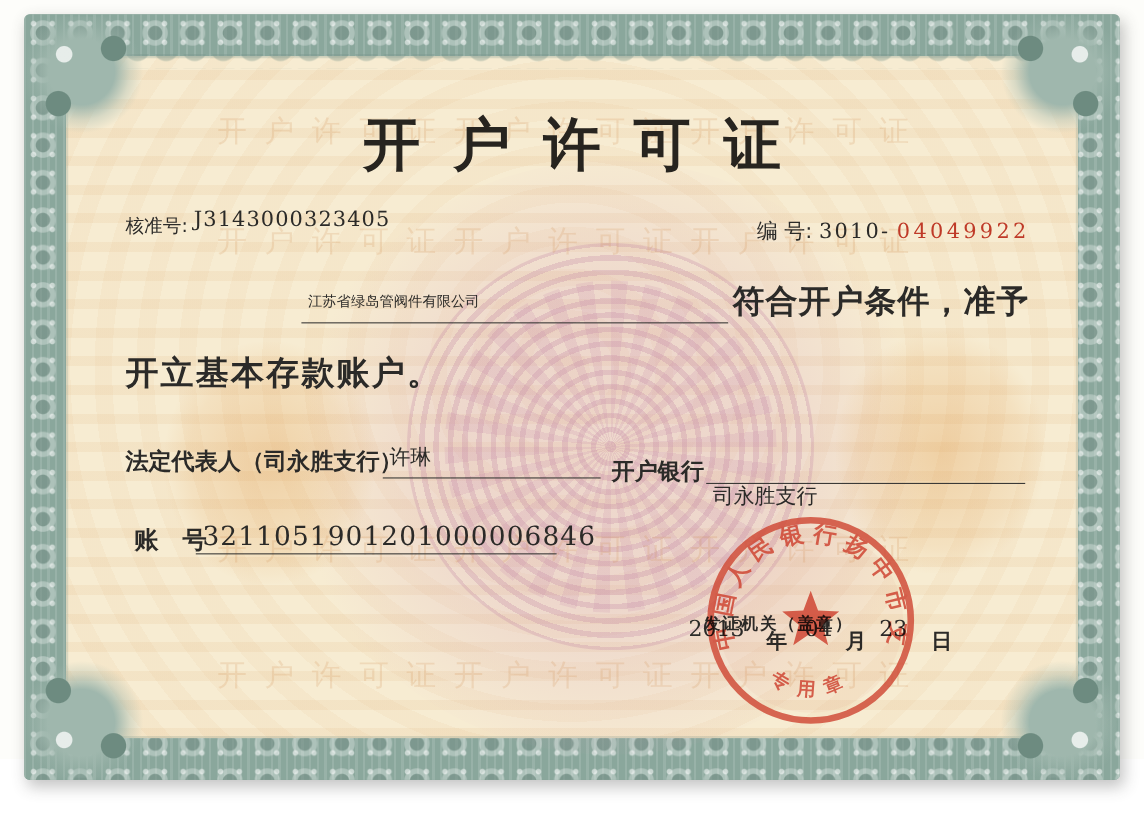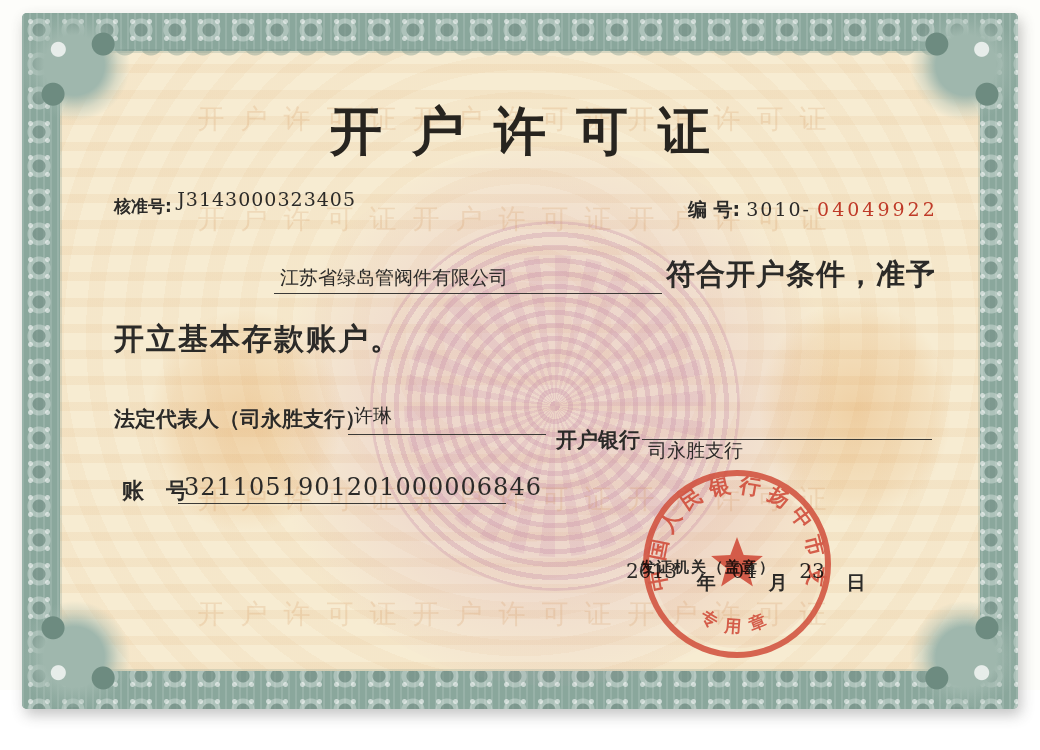--- a/index.html
+++ b/index.html
@@ -60,39 +60,39 @@
         color:rgba(208,146,84,.20); font-size:27px; letter-spacing:16px; white-space:nowrap; overflow:hidden; }
 
   
   .content { position:absolute; inset:0; z-index:3; color:#2b2a28; }
   .t { position:absolute; white-space:nowrap; }
 
   .title { left:0; right:0; top:84px; text-align:center;
     font-family:"DejaVu Serif","Liberation Serif",serif; font-weight:700;
     font-size:52px; letter-spacing:30px; text-indent:30px; color:#27241f; }
 
-  .label { font-weight:700; }
+  .label { font-weight:400; }
   .serifnum { font-family:"DejaVu Serif","Liberation Serif",serif;text-align:right; }
 
   .approval { left:92px; top:181px; font-size:17px; }
   .approval .val { display:inline-block; transform:translateY(-6px); font-size:19px; letter-spacing:1px; }
   .serial { left:666px; top:184px; font-size:19px; }
   .serial .prefix { letter-spacing:2px; }
   .serial .num { color:#bf3a28; letter-spacing:3px; }
 
   .l1-prefix { left:124px; top:244px; font-size:30px; font-weight:600; }
-  .company   { left:258px; top:252px; font-size:19px; }
+  .company   { left:258px; top:252px; font-size:13px; }
   .l1-suffix { left:644px; top:242px; font-size:29px; font-weight:600; letter-spacing:1px; }
   .l2        { left:92px;  top:306px; font-size:30px; font-weight:600; letter-spacing:2px; }
 
   .legal-label { left:92px;  top:392px; font-size:21px; font-weight:600; }
   .legal-name  { left:332px; top:390px; font-size:19px; }
 
   .bank-line1  { left:560px; top:368px; font-size:19px; }
-  .bank-label  { left:534px; top:413px; font-size:21px; font-weight:600; }
+  .bank-label  { left:534px; top:401px; font-size:21px; font-weight:600; }
   .bank-line2  { left:626px; top:393px; font-size:19px;margin-top:32px; }
 
   .acct-label  { left:100px; top:463px; font-size:22px; font-weight:600;text-align:center; }
   .acct-num    { left:162px; top:460px; font-size:24px; letter-spacing:1px; }
 
   .issuer      { left:618px; top:545px; font-size:15px; font-weight:600; letter-spacing:2px; }
   .dateline    { left:604px; top:548px; font-size:18px; }
   .dateline .num  { font-size:20px; position:relative; top:-2px;margin-top:18px; }
   .dateline .unit { font-size:19px; font-weight:600; position:relative; top:9px; }
   .dateline .g1 { margin-left:14px; } .dateline .g2 { margin-left:10px; }

